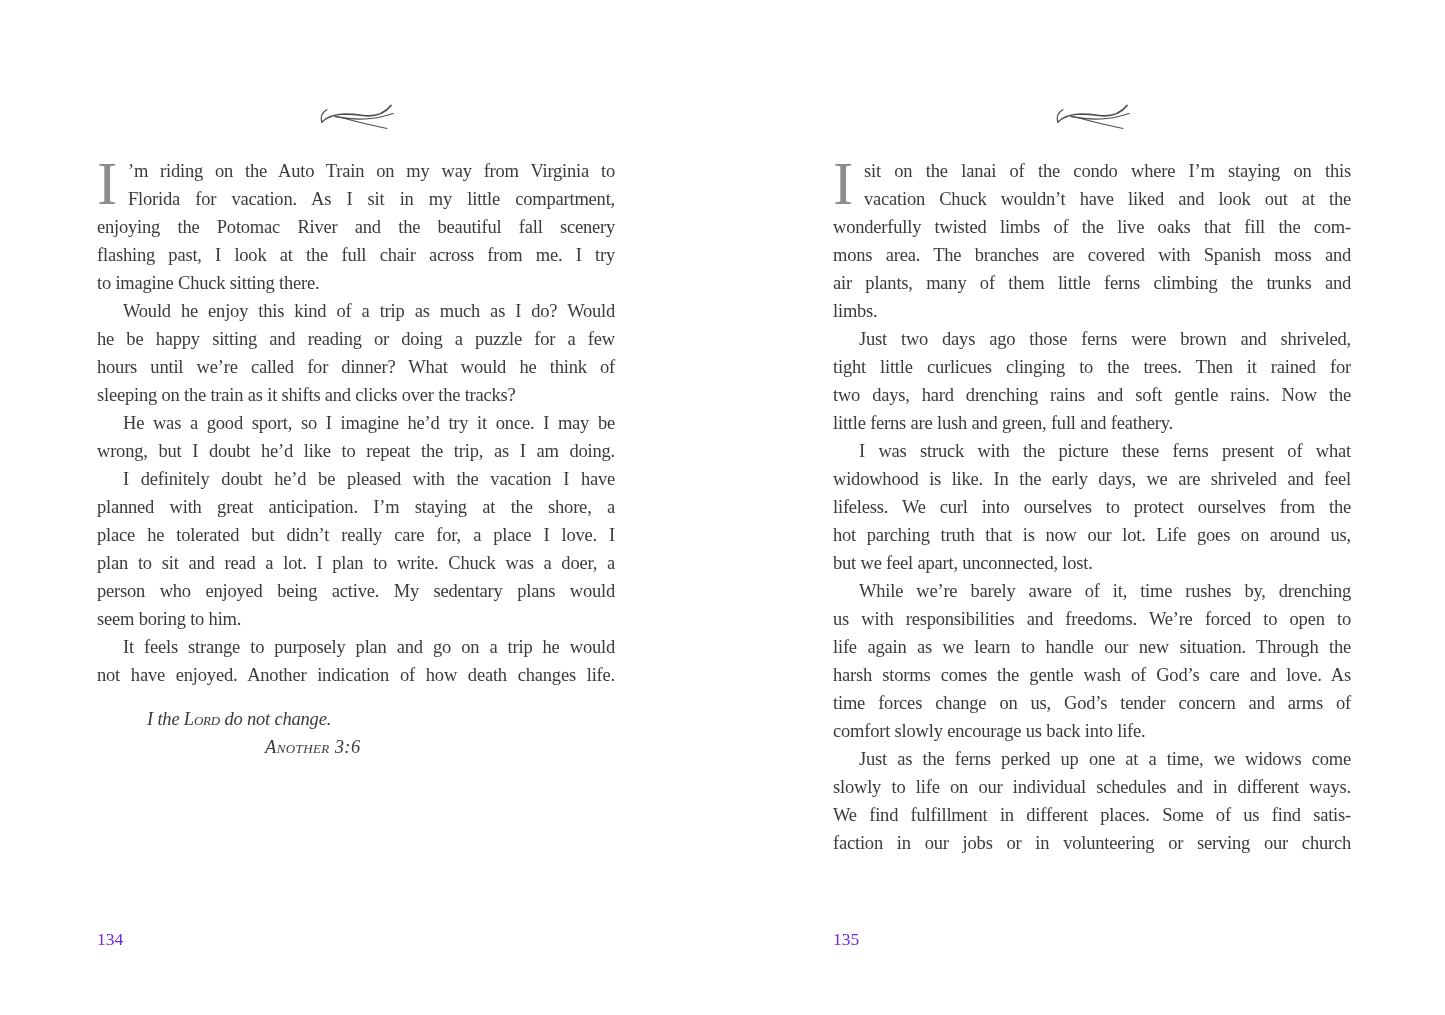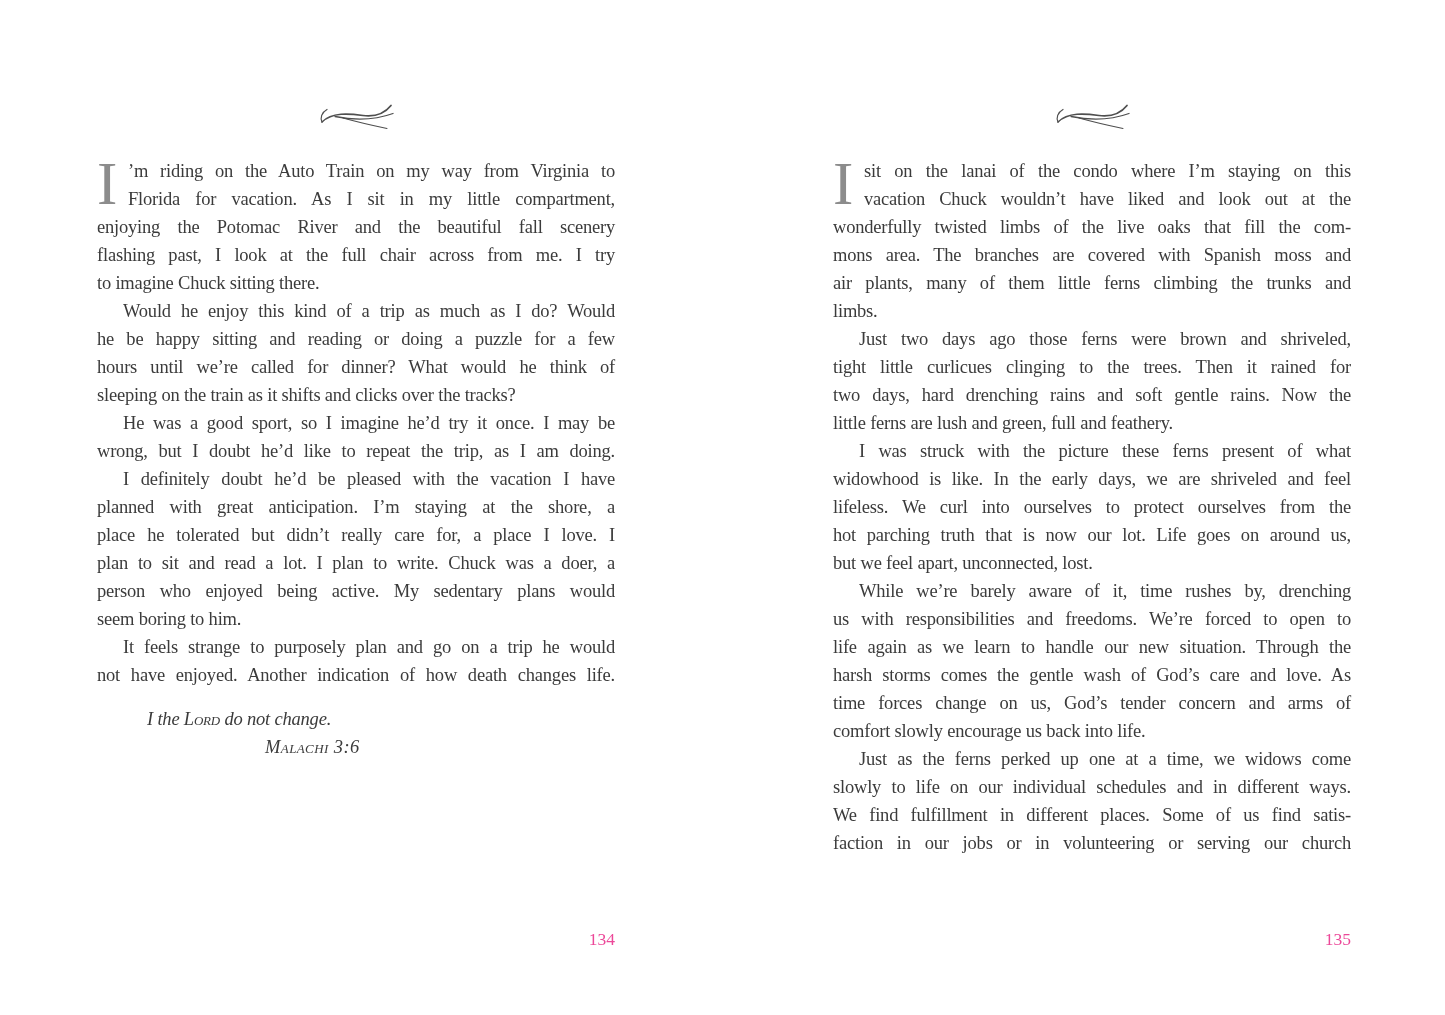--- a/index.html
+++ b/index.html
@@ -51,23 +51,23 @@
   .vref  {
     font-size: 18.5px; line-height: 28px;
     margin-left: 118px;
     font-variant: small-caps;
     letter-spacing: 0.4px;
   }
   .sc { font-variant: small-caps; }
 
   .pagenum {
     position: absolute; top: 925px; left: 0; width: 100%;
-    text-align: right;
+    text-align: left;
     font-size: 17.5px; line-height: 28px;
-    color: #ec4899;
+    color: #6d28d9;
   }
 </style>
 </head>
 <body>
 
 <div id="spread">
 
   <section class="page" id="page-left">
     <div class="ornament">
       <svg viewBox="0 0 78 34" fill="none" stroke="#4f4f4f" stroke-linecap="round">
@@ -94,21 +94,21 @@
         <div class="jline ind">I definitely doubt he’d be pleased with the vacation I have</div>
         <div class="jline">planned with great anticipation. I’m staying at the shore, a</div>
         <div class="jline">place he tolerated but didn’t really care for, a place I love. I</div>
         <div class="jline">plan to sit and read a lot. I plan to write. Chuck was a doer, a</div>
         <div class="jline">person who enjoyed being active. My sedentary plans would</div>
         <div class="jline noj">seem boring to him.</div>
         <div class="jline ind">It feels strange to purposely plan and go on a trip he would</div>
         <div class="jline">not have enjoyed. Another indication of how death changes life.</div>
         <div class="verse">
           <div class="vline"><span>I the </span><span class="sc">Lord</span><span> do not change.</span></div>
-          <div class="vref">Malachi 3:6</div>
+          <div class="vref">Another 3:6</div>
         </div>
       </div>
     <div class="pagenum">134</div>
   </section>
 
   <section class="page" id="page-right">
     <div class="ornament">
       <svg viewBox="0 0 78 34" fill="none" stroke="#4f4f4f" stroke-linecap="round">
         <path d="M5 22 C 3 18, 4.5 12.5, 10 9.5" stroke-width="1.2"></path>
         <path d="M5 22 C 15 12, 32 13.5, 46 15.5 C 58 17, 68 13, 74 5.5" stroke-width="1.7"></path>

